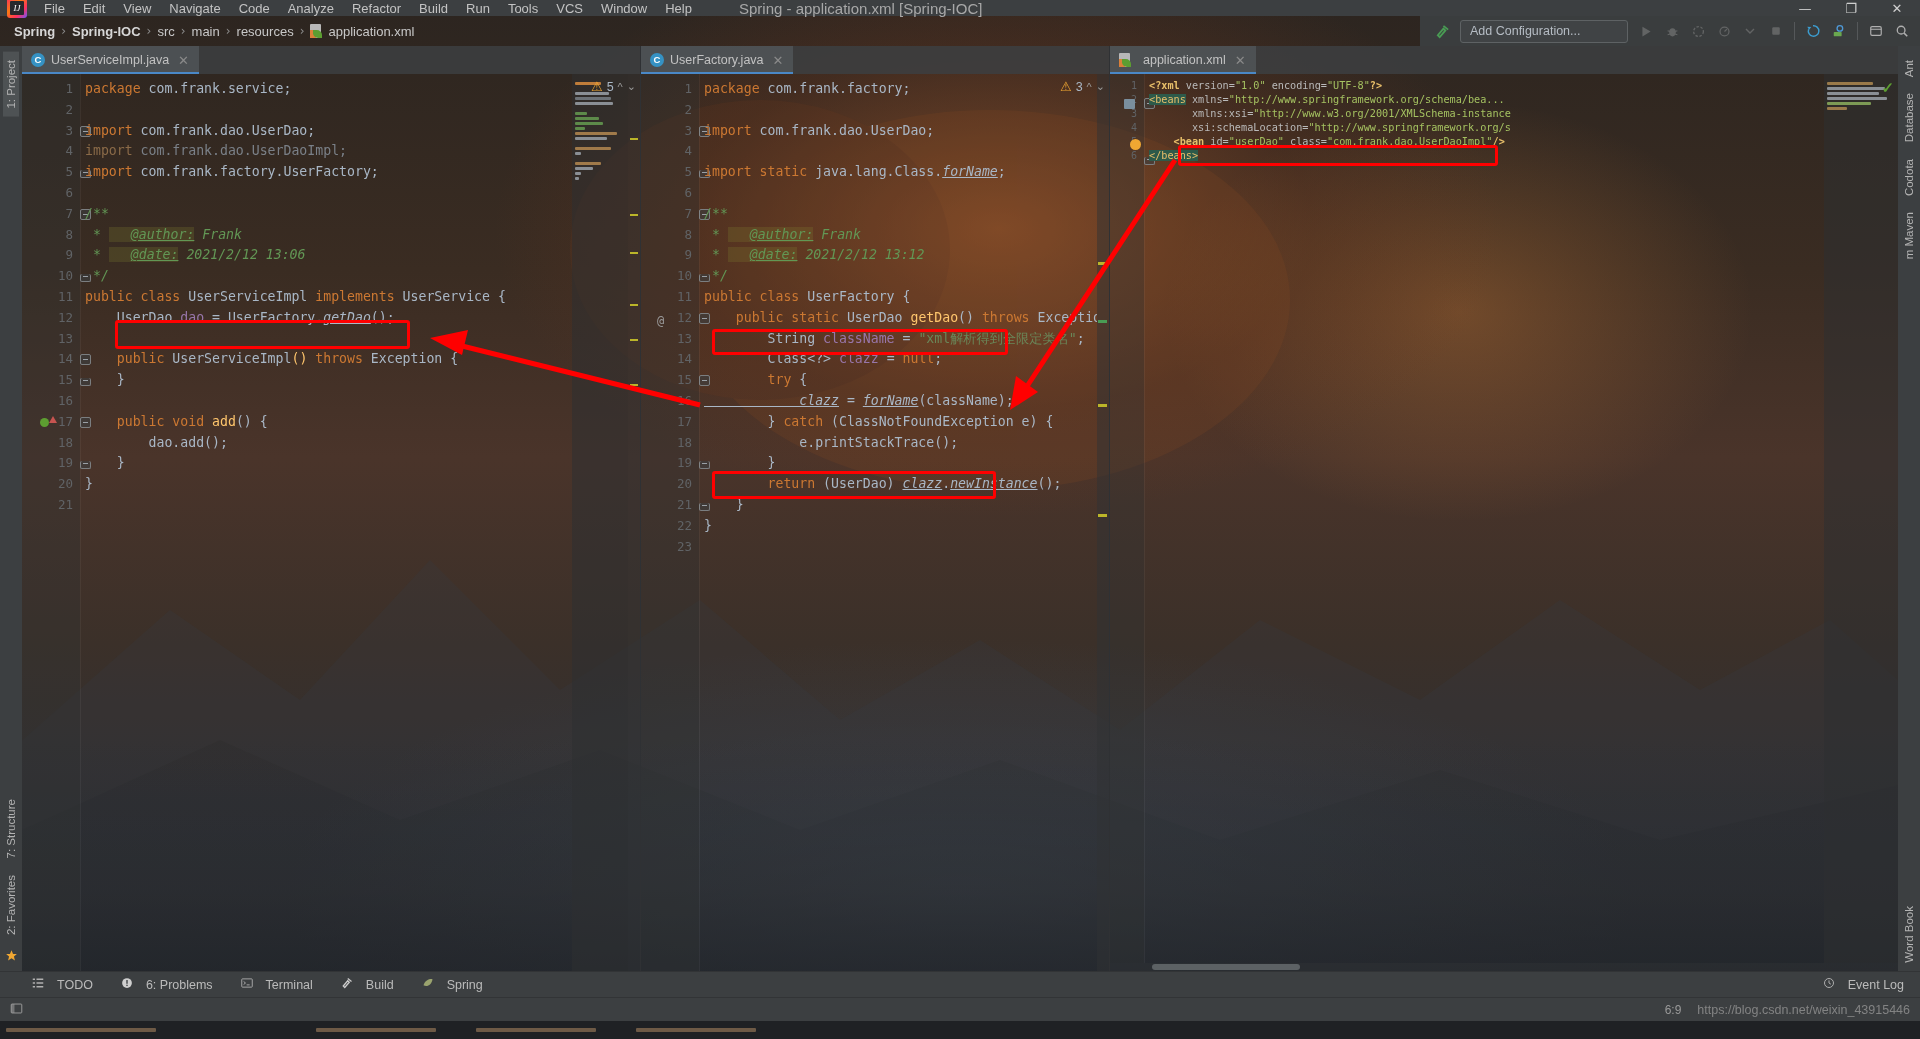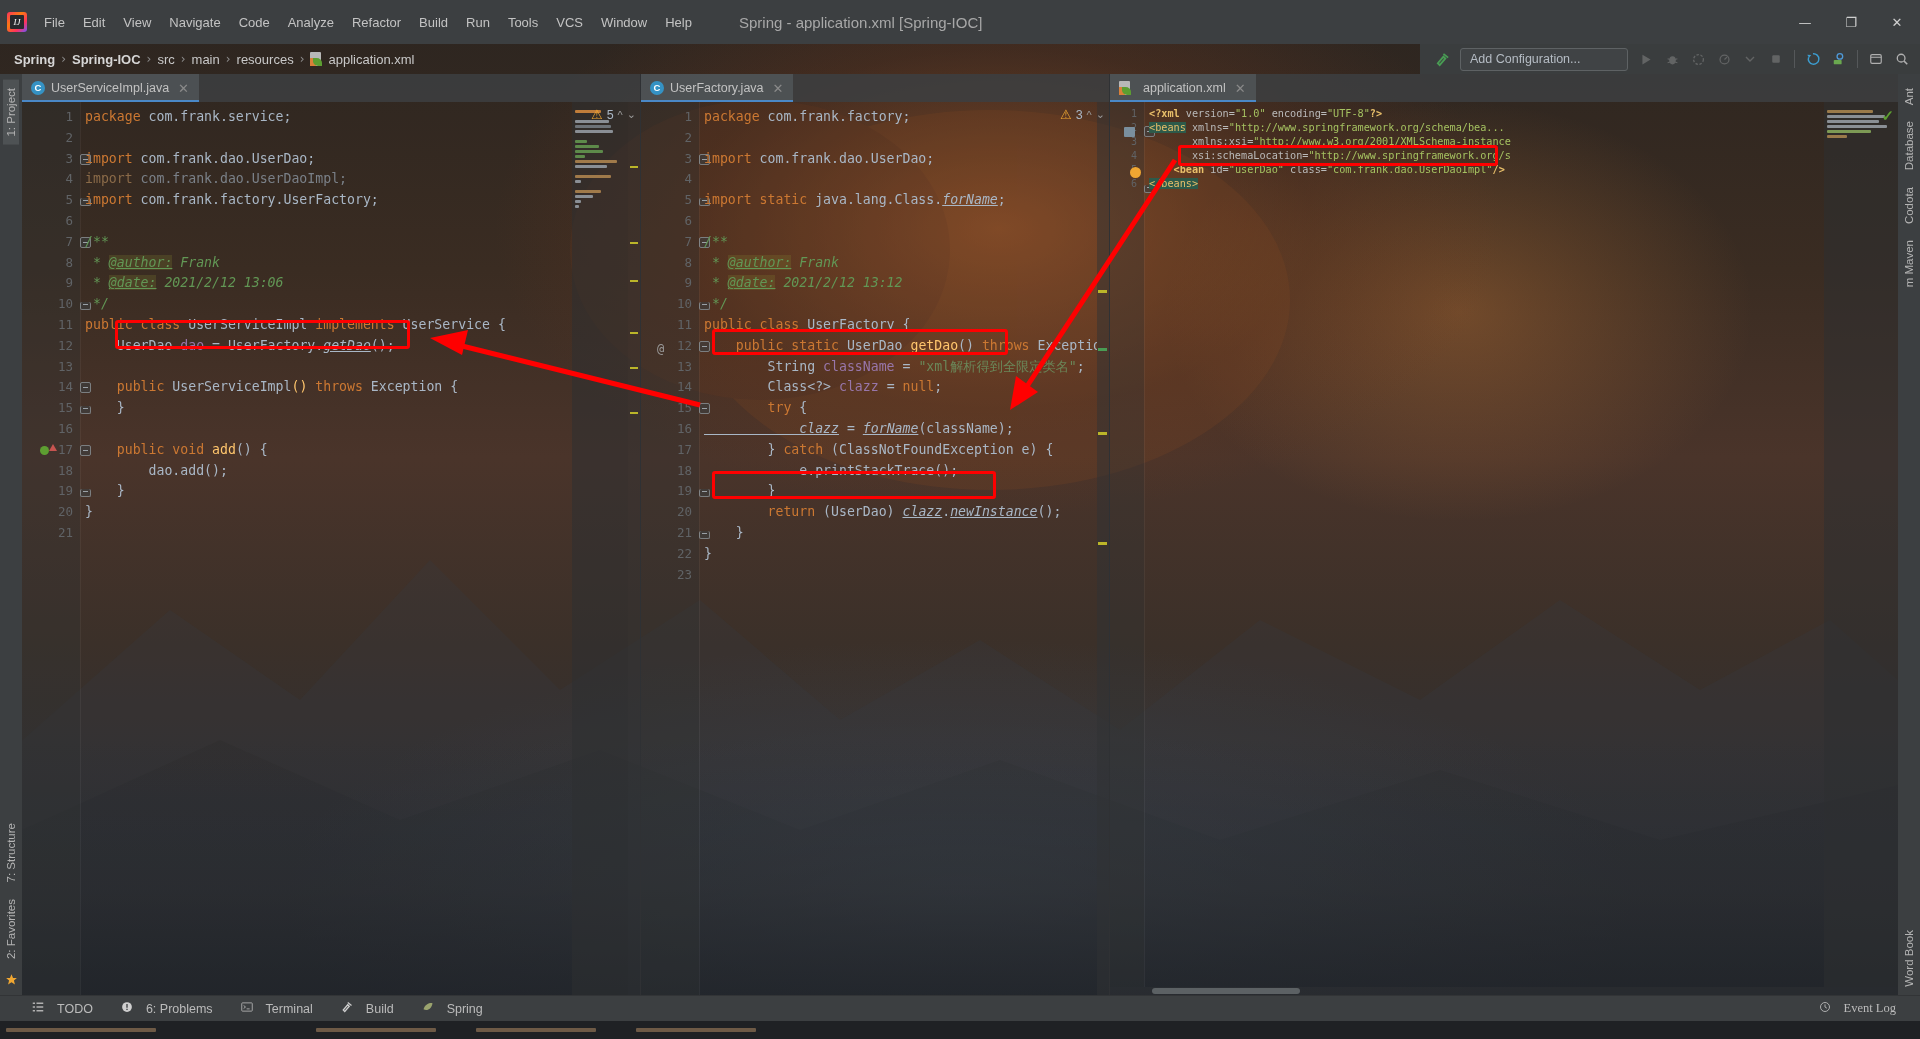--- a/index.html
+++ b/index.html
@@ -30,21 +30,21 @@
     background:
       linear-gradient(to top, rgba(30,34,40,0.92) 0%, rgba(40,42,46,0.45) 50%, rgba(0,0,0,0) 100%);
   }
   .mountain {
     position:absolute; z-index:0; opacity:.55;
   }
 
   
   .titlebar {
     position: relative; z-index: 5;
-    height: 44px; background: #3c3f41; display: flex; align-items: center;
+    height: 16px; background: #3c3f41; display: flex; align-items: center;
     color: #bbbbbb; font-size: 12.5px; flex: none;
   }
   .ij-logo { width: 20px; height: 20px; margin: 0 8px 0 7px; position: relative; flex:none; }
   .ij-logo .sq {
     position:absolute; inset:0; border-radius:3px;
     background: linear-gradient(135deg,#fe315d 0%, #f97a12 38%, #fe315d 70%, #6b57ff 100%);
   }
   .ij-logo .inner {
     position:absolute; left:3px; top:3px; right:3px; bottom:3px;
     background:#27282c; border-radius:1px; color:#fff; font-size:9px;
@@ -212,21 +212,21 @@
   .str { color: #6a8759; }
   .cmt { color: #629755; font-style: italic; }
   .tag { color: #e8bf6a; font-weight: bold; }
   .attr { color: #bababa; }
   .avl { color: #a5c261; }
   .id { color: #a9b7c6; }
   .fld { color: #9876aa; }
   .cls { color: #a9b7c6; }
   .mth { color: #ffc66d; }
   .sfld { color: #a9b7c6; font-style: italic; text-decoration: underline; }
-  .jdt { color: #629755; font-style: italic; text-decoration: underline; background: rgba(128,128,48,0.25); }
+  .jdt { color: #629755; font-style: italic; text-decoration: underline; background: rgba(128,128,48,0.25); padding-left: 22px; }
   .beansel { background: #2d5a4a; color: #e8bf6a; }
 
   
   .inspect {
     position: absolute; right: 4px; top: 5px; display: flex; align-items: center;
     gap: 4px; color: #a9b7c6; font-size: 12.5px; z-index: 3;
     font-family: "Liberation Sans", sans-serif;
   }
   .warnicon { color: #f0a732; font-size: 13px; }
   .chev { color: #9a9a9a; font-size: 11px; }
@@ -266,21 +266,21 @@
     position: absolute; border: 3px solid #ff0000; border-radius: 3px;
   }
 
   
   .bottombar {
     position: relative; z-index: 6; height: 26px; flex: none; display: flex; align-items: center;
     background: #3c3f41; color: #bbbbbb; font-size: 12.5px; padding-left: 28px; gap: 20px;
     font-family: "Liberation Sans", sans-serif; border-top: 1px solid #323436;
   }
   .bb-item { display: flex; align-items: center; gap: 13px; padding: 2px 4px; }
-  .bb-right { margin-left: auto; display: flex; align-items: center; gap: 14px; padding-right: 20px; font-family: Liberation Serif, serif; }
+  .bb-right { margin-left: auto; display: flex; align-items: center; gap: 14px; padding-right: 12px; }
 
   
   .statusbar {
     position: relative; z-index: 6; height: 24px; flex: none; display: flex; align-items: center;
     background: #3c3f41; color: #9a9a9a; font-size: 12px; padding: 0 10px;
     font-family: "Liberation Sans", sans-serif; border-top: 1px solid #323436;
   }
   .sb-right { margin-left: auto; display: flex; align-items: center; gap: 16px; }
   .watermark { color: #8f8f8f; font-size: 12.5px; opacity: .85; }
 
@@ -672,20 +672,32 @@
           <svg width="12" height="12" viewBox="0 0 16 16">
               <circle cx="8" cy="8" r="6" fill="none" stroke="#b0b0b0" stroke-width="1.3"></circle>
               <path d="M8 4.5 V8 L10.5 9.6" fill="none" stroke="#b0b0b0" stroke-width="1.3"></path>
             </svg>
         </span>
         <span>Event Log</span>
       </div>
     </div>
   </div>
 
+  <div class="statusbar">
+    <span>
+      <svg width="13" height="13" viewBox="0 0 16 16">
+          <rect x="1.5" y="2.5" width="13" height="11" rx="1" fill="none" stroke="#9a9a9a" stroke-width="1.2"></rect>
+          <rect x="1.5" y="2.5" width="4" height="11" fill="#9a9a9a" opacity=".6"></rect>
+        </svg>
+    </span>
+    <div class="sb-right">
+      <span>6:9</span>
+      <span class="watermark">https://blog.csdn.net/weixin_43915446</span>
+    </div>
+  </div>
 
   <div class="taskbar">
     <div class="tbseg" style="width:150px"></div>
     <div class="tbseg" style="width:120px;margin-left:160px"></div>
     <div class="tbseg" style="width:120px;margin-left:40px"></div>
     <div class="tbseg" style="width:120px;margin-left:40px"></div>
   </div>
 
   <div class="overlay">
 

